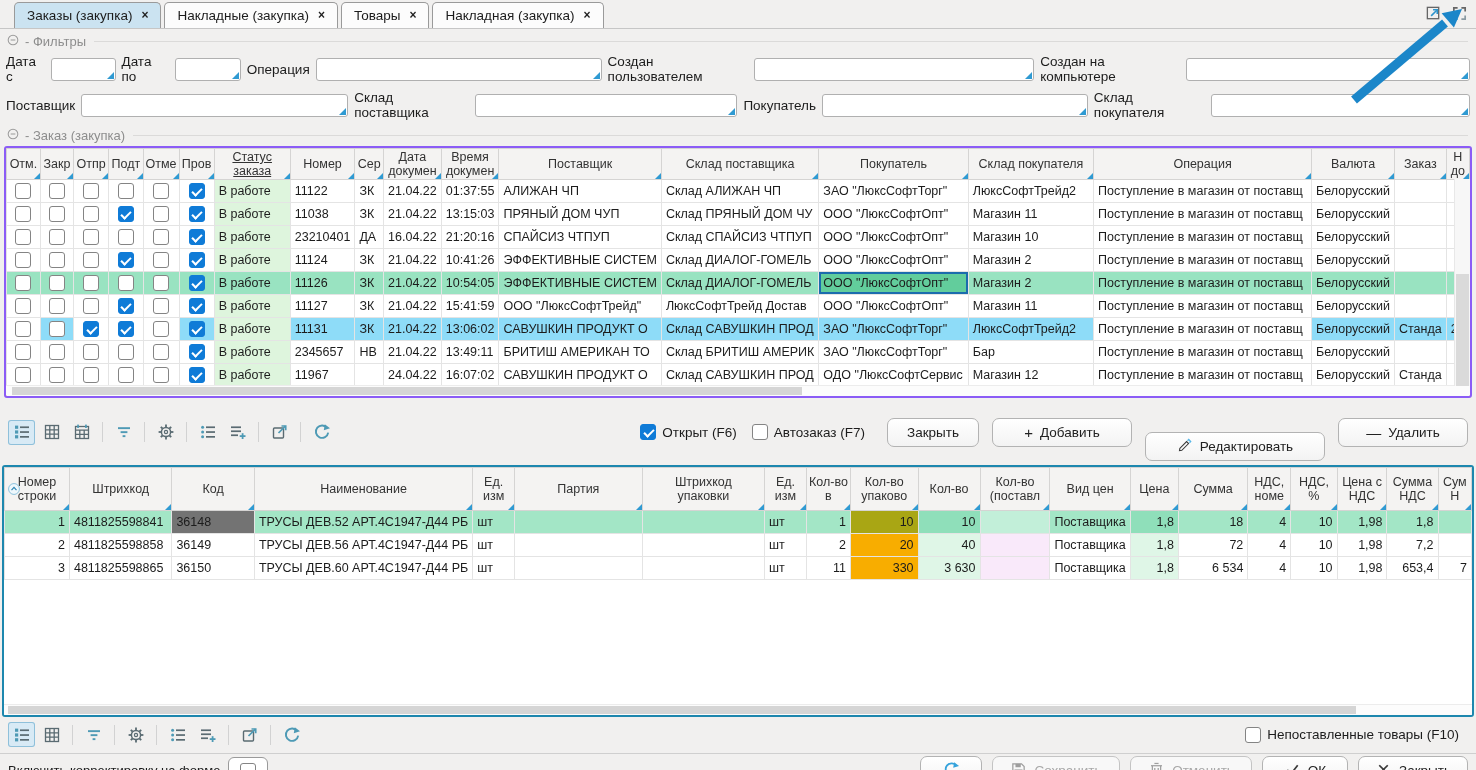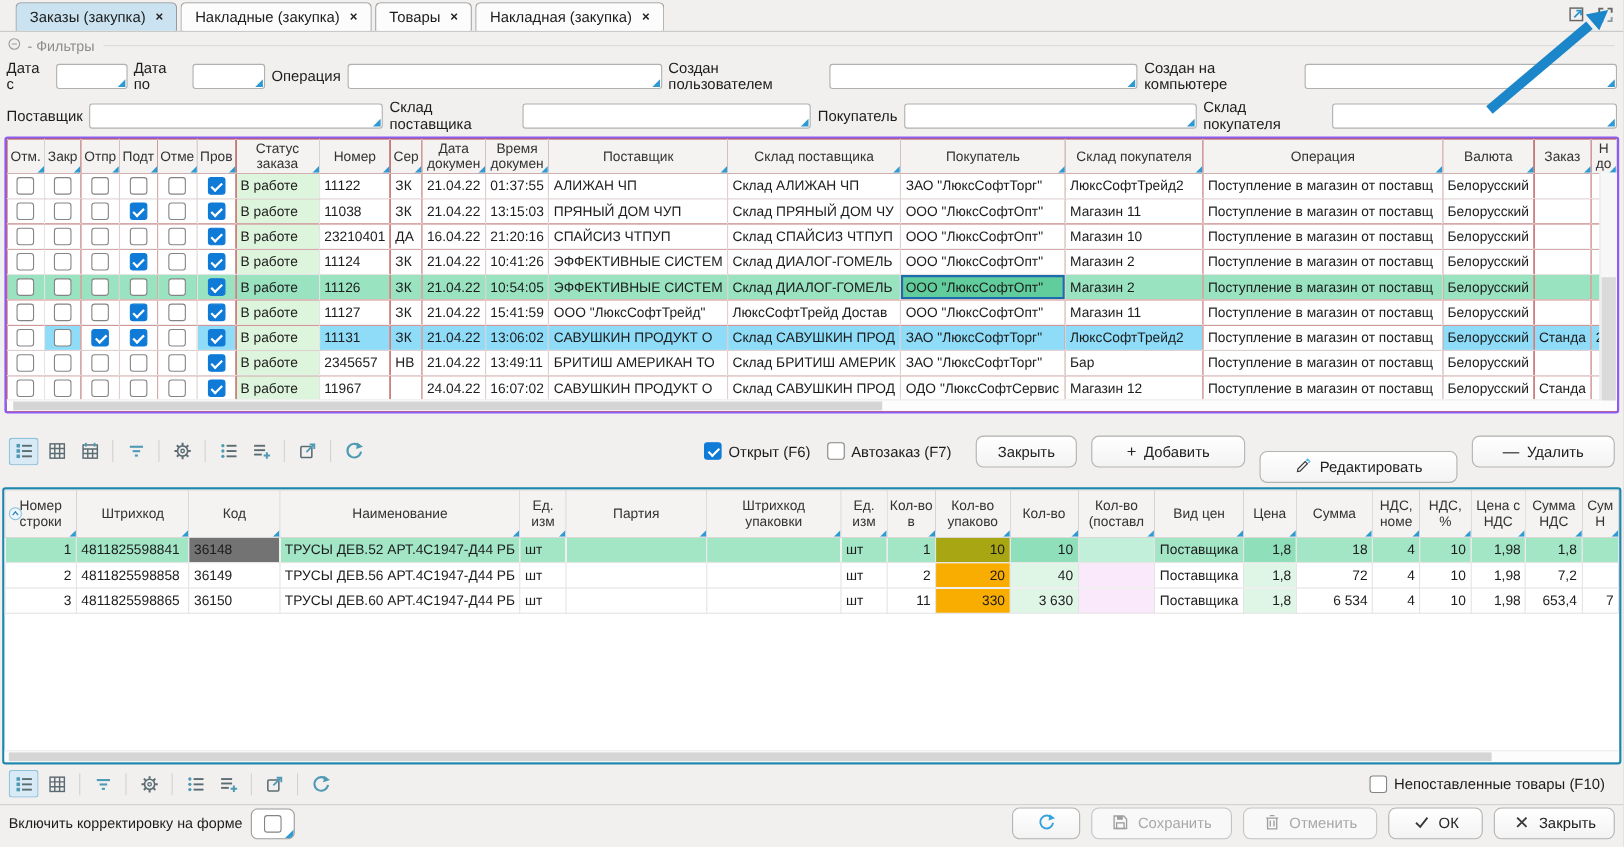--- a/index.html
+++ b/index.html
@@ -139,20 +139,28 @@
         <span>Склад поставщика</span>
         <div class="inp" style="width: 267px;"></div>
         <span>Покупатель</span>
         <div class="inp" style="width: 271px;"></div>
         <span>Склад покупателя</span>
         <div class="inp" style="width: 264px;"></div>
       </div>
   </div>
 
   <div>
+    <div class="grouphd">
+      <span id="collapse2"><svg width="14" height="14" viewBox="0 0 18 18">
+            <circle cx="9" cy="9" r="6.2" fill="none" stroke="#9a9a9a" stroke-width="1.3"></circle>
+            <path d="M6 9 H12" stroke="#9a9a9a" stroke-width="1.3"></path>
+          </svg></span>
+      <span class="gtitle">Заказ (закупка)</span>
+      <span class="line"></span>
+    </div>
     <div class="gridwrap mainwrapH" id="ordersGrid">
         <table>
           <colgroup>
             <col style="width: 36px;">
             <col style="width: 36px;">
             <col style="width: 36px;">
             <col style="width: 36px;">
             <col style="width: 36px;">
             <col style="width: 36px;">
             <col style="width: 102px;">
@@ -170,21 +178,21 @@
             <col style="width: 30px;">
           </colgroup>
           <thead>
             <tr>
               <th style="height: 30px;">Отм.</th>
               <th style="height: 30px;">Закр</th>
               <th style="height: 30px;">Отпр</th>
               <th style="height: 30px; margin-top: 24px;">Подт</th>
               <th style="height: 30px;">Отме</th>
               <th style="height: 30px;">Пров</th>
-              <th style="height: 30px;">Статус заказа</th>
+              <th style="height: 30px; text-decoration: underline;">Статус заказа</th>
               <th style="height: 30px;">Номер</th>
               <th style="height: 30px;">Сер</th>
               <th style="height: 30px;">Дата
 докумен</th>
               <th style="height: 30px;">Время
 докумен</th>
               <th style="height: 30px;">Поставщик</th>
               <th style="height: 30px;">Склад поставщика</th>
               <th style="height: 30px;">Покупатель</th>
               <th style="height: 30px;">Склад покупателя</th>

